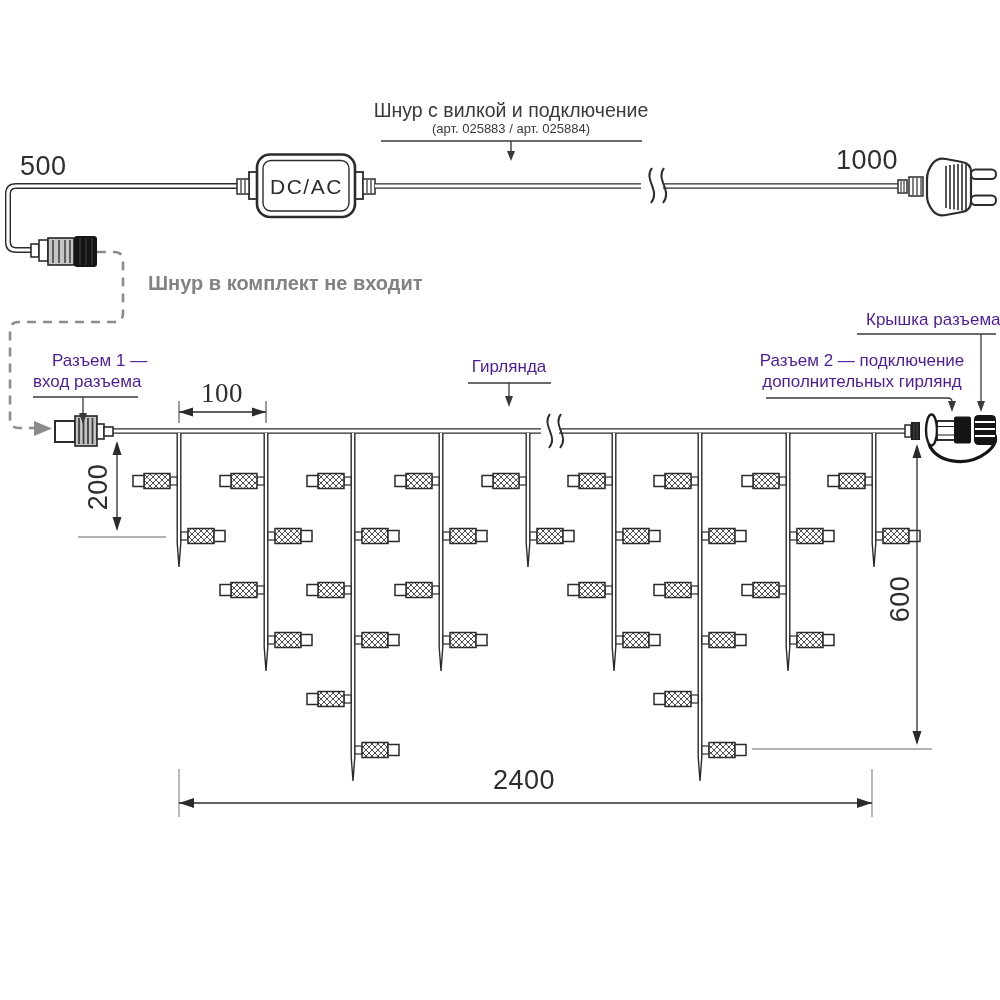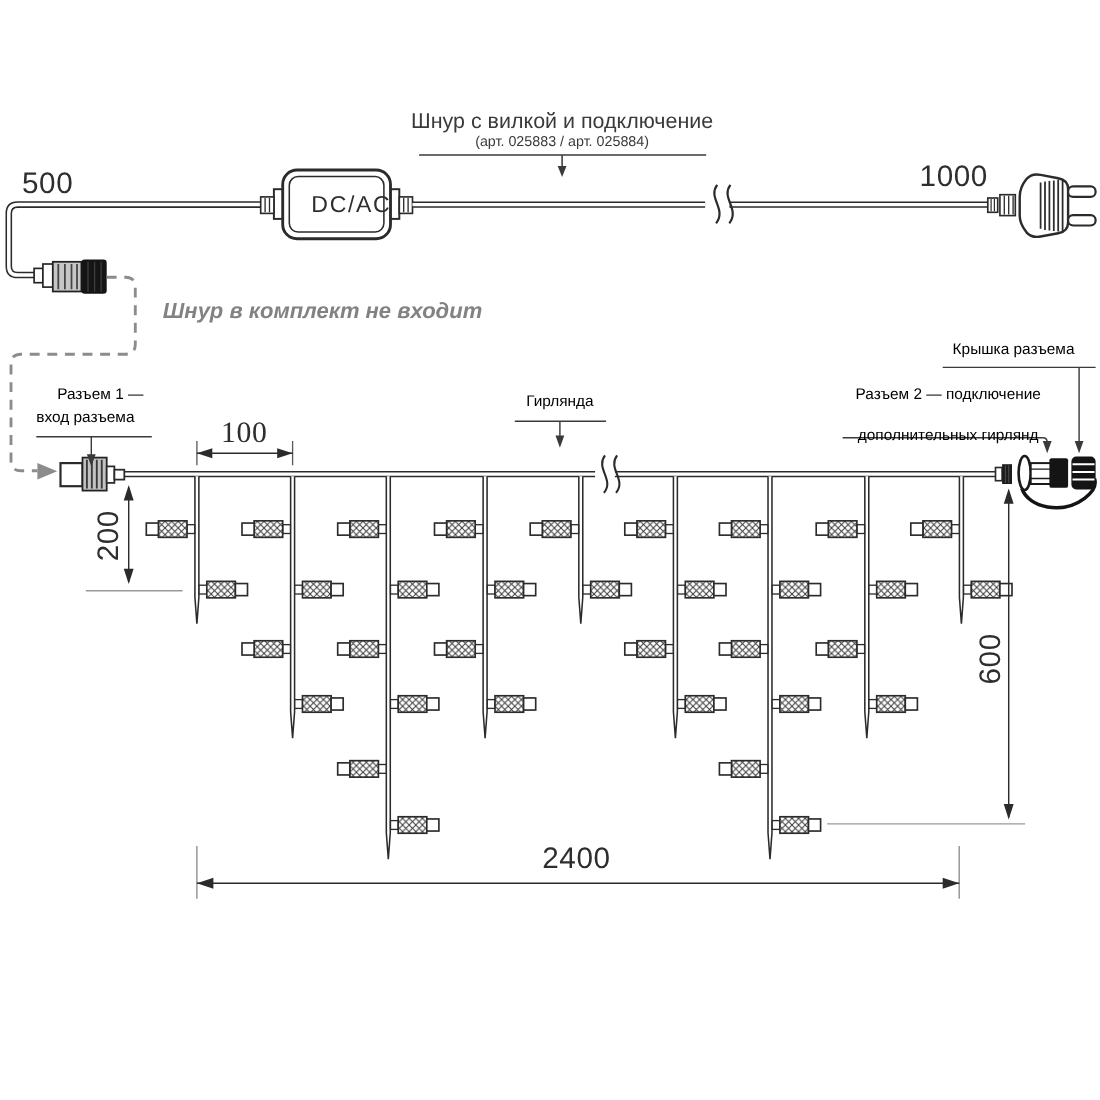--- a/index.html
+++ b/index.html
@@ -4,21 +4,21 @@
 <style>
   html,body{margin:0;padding:0;background:#fff;}
   #stage{position:relative;width:1000px;height:1000px;background:#fff;overflow:hidden;
          font-family:"Liberation Sans", sans-serif;color:#3a3a3a;}
   #diagram-svg{position:absolute;left:0;top:0;}
   .lbl{position:absolute;white-space:nowrap;line-height:1.25;}
   .dim{font-size:27px;color:#2e2e2e;letter-spacing:.5px;}
   .title{font-size:19.5px;color:#3a3a3a;}
   .subtitle{font-size:13px;color:#3a3a3a;}
   .note{font-size:20px;font-weight:600;color:#828282;}
-  .small{font-size:14px;color:#000000;}
+  .small{font-size:17px;color:#4c1d95;}
   .center{transform:translateX(-50%);}
   .rot{transform:translate(-50%,-50%) rotate(-90deg);}
   .dcac{font-size:21px;letter-spacing:1.5px;color:#2e2e2e;}
 </style>
 </head>
 <body>
 
 <div id="stage">
 
 <svg id="diagram-svg" width="1000" height="1000" viewBox="0 0 1000 1000">
@@ -349,30 +349,30 @@
     <path d="M179,803 H872" stroke="#2b2b2b" stroke-width="1.4"></path>
     <polygon points="179,803 194,798 194,808" fill="#2b2b2b"></polygon>
     <polygon points="872,803 857,798 857,808" fill="#2b2b2b"></polygon>
   </g>
 </svg>
 
   <div class="lbl dim" style="left:20px;top:150px;">500</div>
   <div class="lbl dim" style="left:836px;top:144px;">1000</div>
   <div class="lbl title center" style="left:511px;top:98px;">Шнур с вилкой и подключение</div>
   <div class="lbl subtitle center" style="left:511px;top:121px;">(арт. 025883 / арт. 025884)</div>
-  <div class="lbl dcac" style="left:270px;top:174px;margin-left:13px;">DC/AC</div>
-
-  <div class="lbl note" style="left:148px;top:271px;font-style:italic;">Шнур в комплект не входит</div>
+  <div class="lbl dcac" style="left:270px;top:174px;">DC/AC</div>
+
+  <div class="lbl note" style="left:148px;top:271px;">Шнур в комплект не входит</div>
 
   <div class="lbl small" style="left:52px;top:350px;">Разъем 1 —</div>
   <div class="lbl small" style="left:33px;top:371px;">вход разъема</div>
 
   <div class="lbl small center" style="left:509px;top:356px;">Гирлянда</div>
 
   <div class="lbl small" style="left:866px;top:309px;">Крышка разъема</div>
   <div class="lbl small center" style="left:862px;top:350px;">Разъем 2 — подключение</div>
-  <div class="lbl small center" style="left:862px;top:371px;margin-top:16px;">дополнительных гирлянд</div>
+  <div class="lbl small center" style="left:862px;top:371px;">дополнительных гирлянд</div>
 
   <div class="lbl dim center" style="left:222px;top:377px;font-family:Liberation Serif, serif;">100</div>
   <div class="lbl dim rot" style="left:99px;top:487px;">200</div>
   <div class="lbl dim rot" style="left:901px;top:599px;">600</div>
   <div class="lbl dim center" style="left:524px;top:764px;">2400</div>
 </div>
 
 </body></html>

